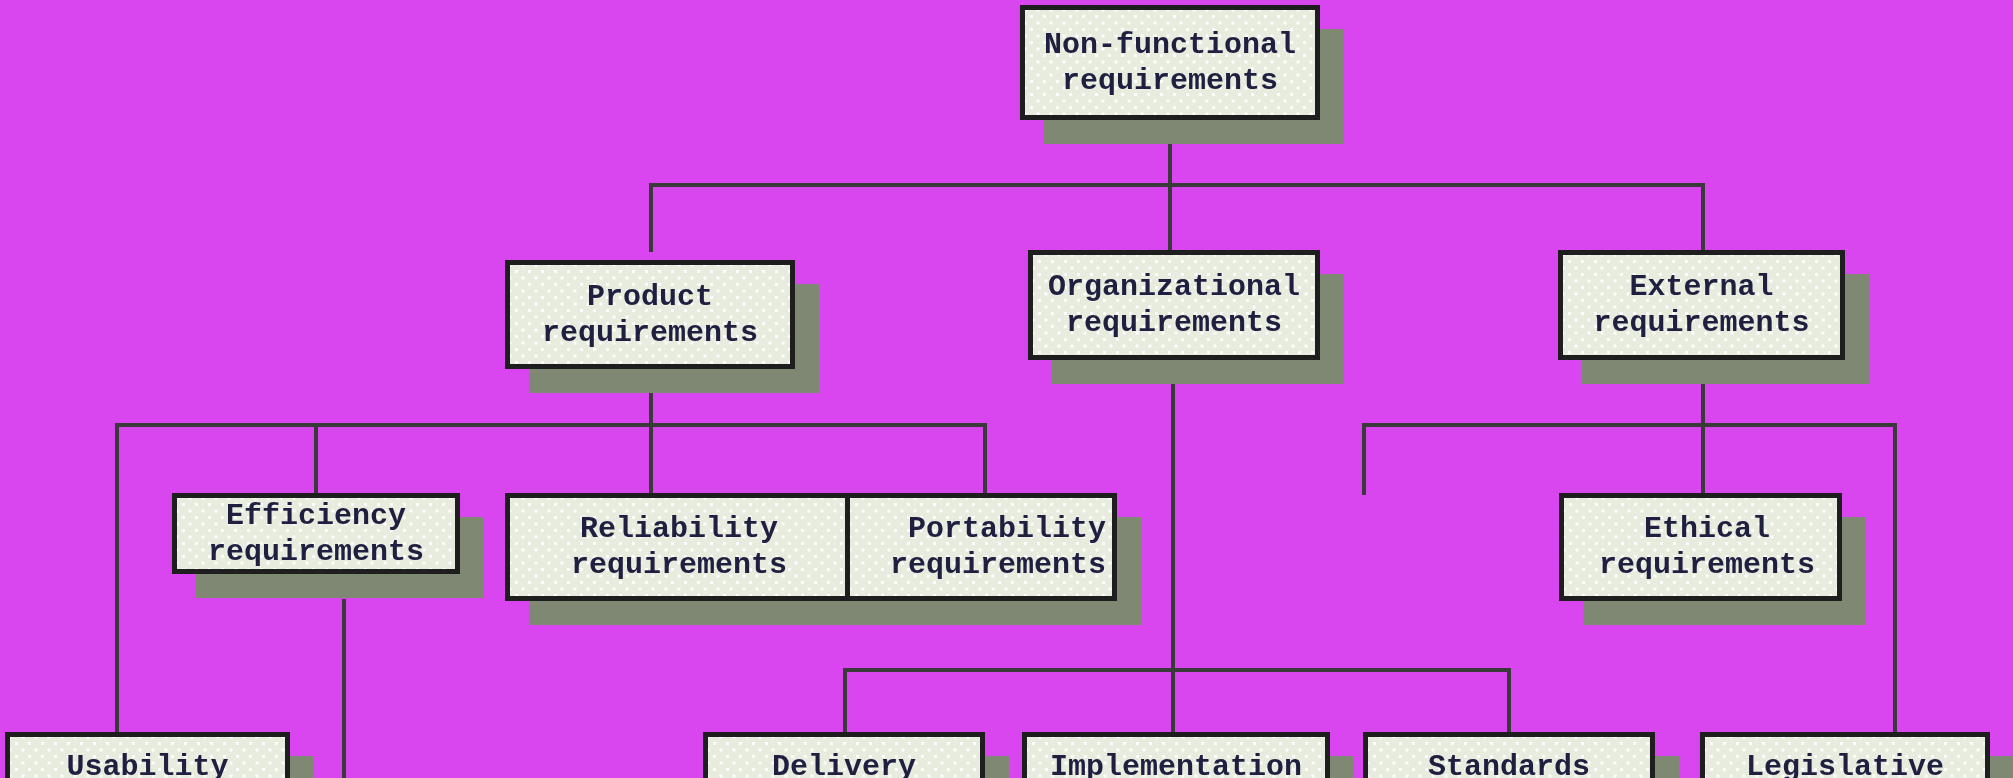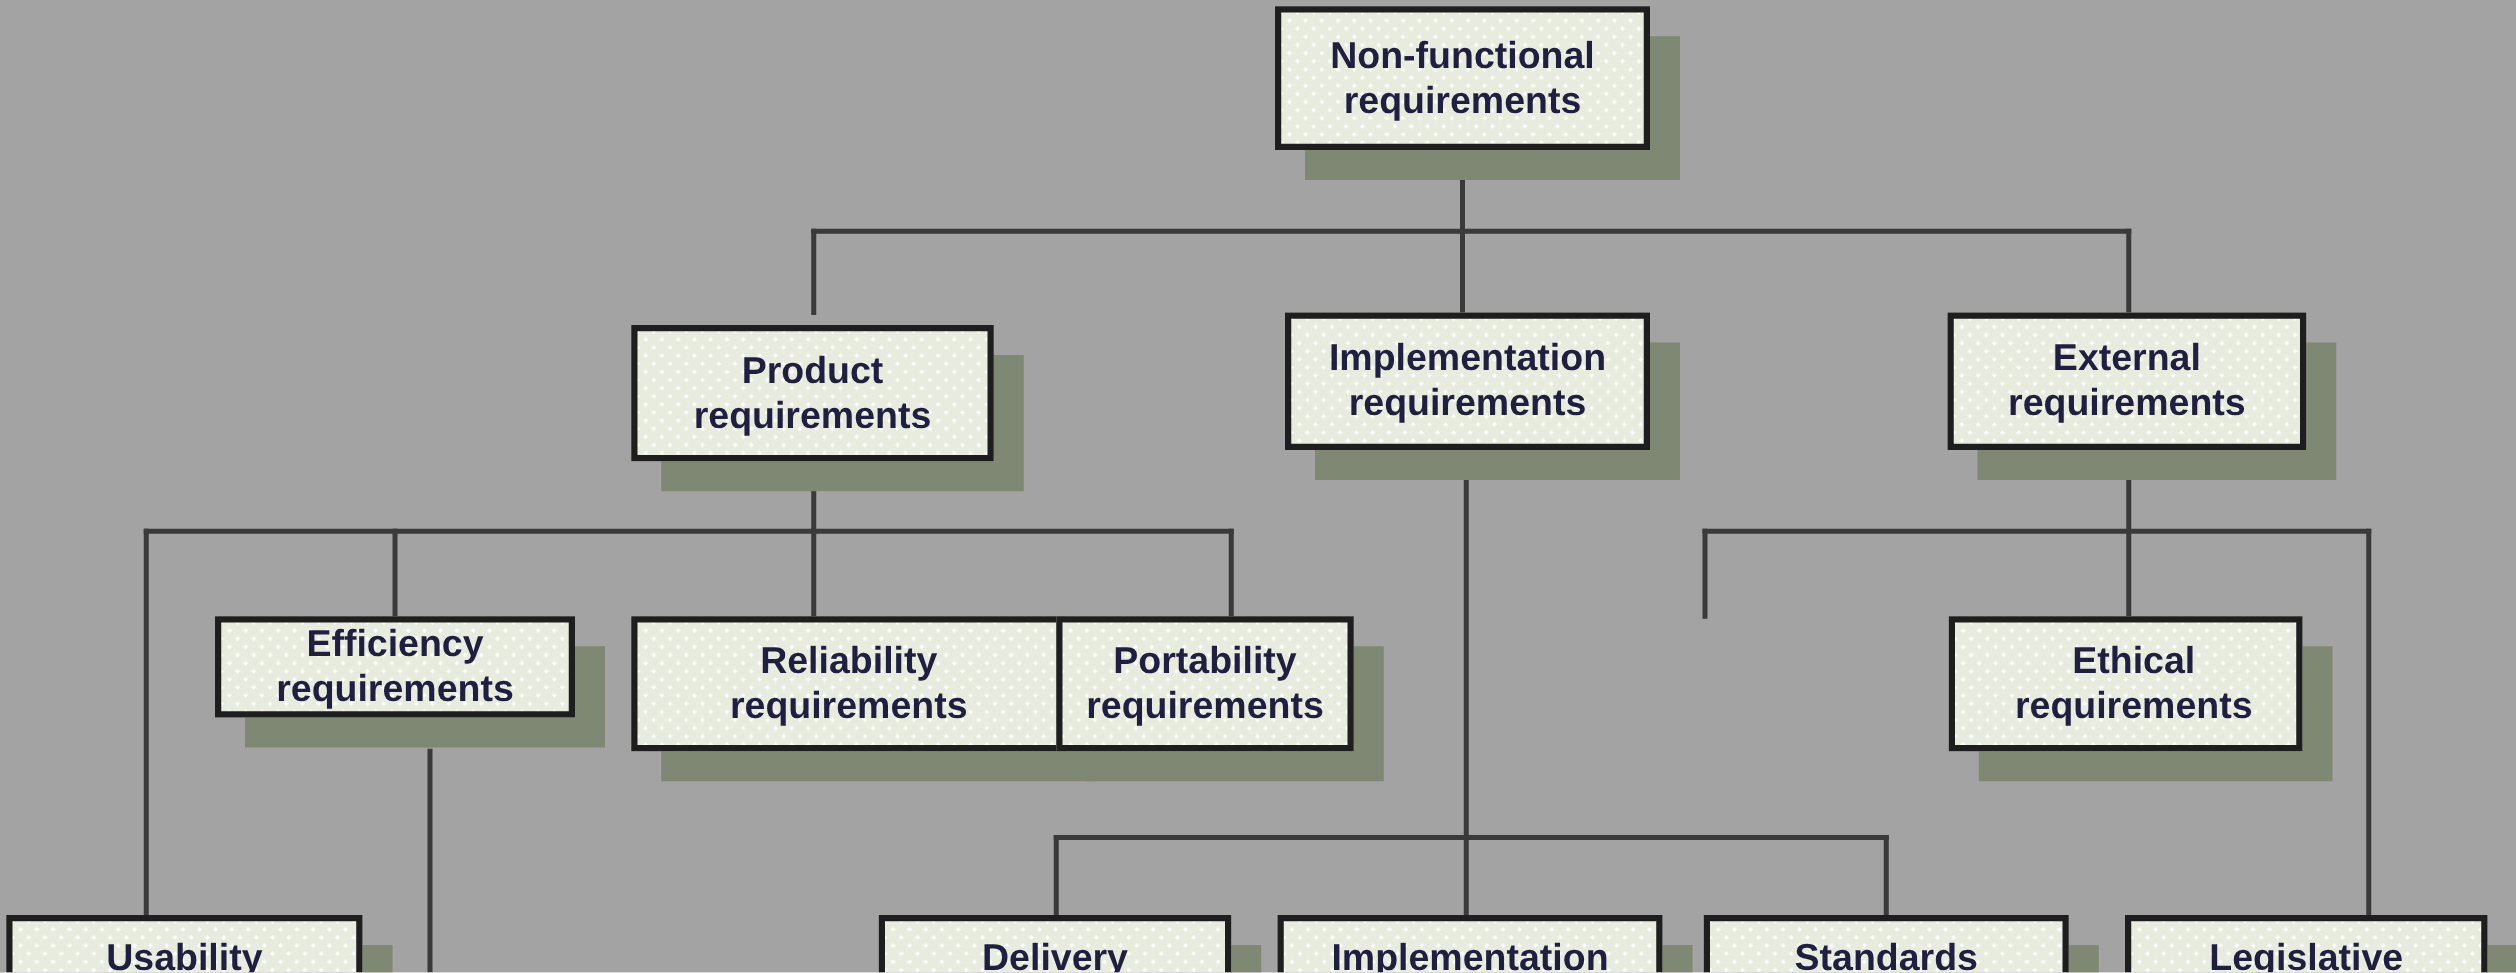--- a/index.html
+++ b/index.html
@@ -1,22 +1,22 @@
 <!DOCTYPE html>
 <html><head>
 <meta charset="utf-8">
 <style>
   html, body { margin: 0; padding: 0; background: #ffffff; }
   .stage {
     position: relative;
     width: 2013px;
     height: 778px;
     overflow: hidden;
-    background: #a3a3a3;
-    font-family: Liberation Sans, sans-serif;
+    background: #d946ef;
+    font-family: Liberation Mono, monospace;
   }
   .node {
     position: absolute;
     box-sizing: border-box;
     border: 5px solid #1e1e1e;
     background-color: #e8ecdf;
     background-image:
       radial-gradient(rgba(255,255,255,0.9) 1.6px, transparent 1.7px),
       radial-gradient(rgba(255,255,255,0.9) 1.6px, transparent 1.7px);
     background-size: 13px 13px;
@@ -71,33 +71,33 @@
   <div class="line" style="left:1893px; top:423px; width:4px; height:311px;"></div>
 
   <div class="node" style="left:1020px; top:5px; width:300px; height:115px;">
     <span class="lbl">Non-functional requirements</span>
   </div>
 
   <div class="node" style="left:505px; top:260px; width:290px; height:109px;">
     <span class="lbl">Product requirements</span>
   </div>
   <div class="node" style="left:1028px; top:250px; width:292px; height:110px;">
-    <span class="lbl">Implementation requirements</span>
+    <span class="lbl">Organizational requirements</span>
   </div>
   <div class="node" style="left:1558px; top:250px; width:287px; height:110px;">
     <span class="lbl">External requirements</span>
   </div>
 
   <div class="node" style="left:172px; top:493px; width:288px; height:81px;">
     <span class="lbl">Efficiency requirements</span>
   </div>
   <div class="node" style="left:505px; top:493px; width:348px; height:108px;">
     <span class="lbl">Reliability requirements</span>
   </div>
-  <div class="node" style="left:845px; top:493px; width:238px; height:108px;">
+  <div class="node" style="left:845px; top:493px; width:272px; height:108px;text-align:right;">
     <span class="lbl">Portability requirements</span>
   </div>
   <div class="node" style="left:1559px; top:493px; width:283px; height:108px;padding-left:13px;">
     <span class="lbl">Ethical requirements</span>
   </div>
 
   <div class="node cut" style="left:5px; top:732px; width:285px; height:110px;">
     <span class="lbl">Usability</span>
   </div>
   <div class="node cut" style="left:703px; top:732px; width:282px; height:110px;">

